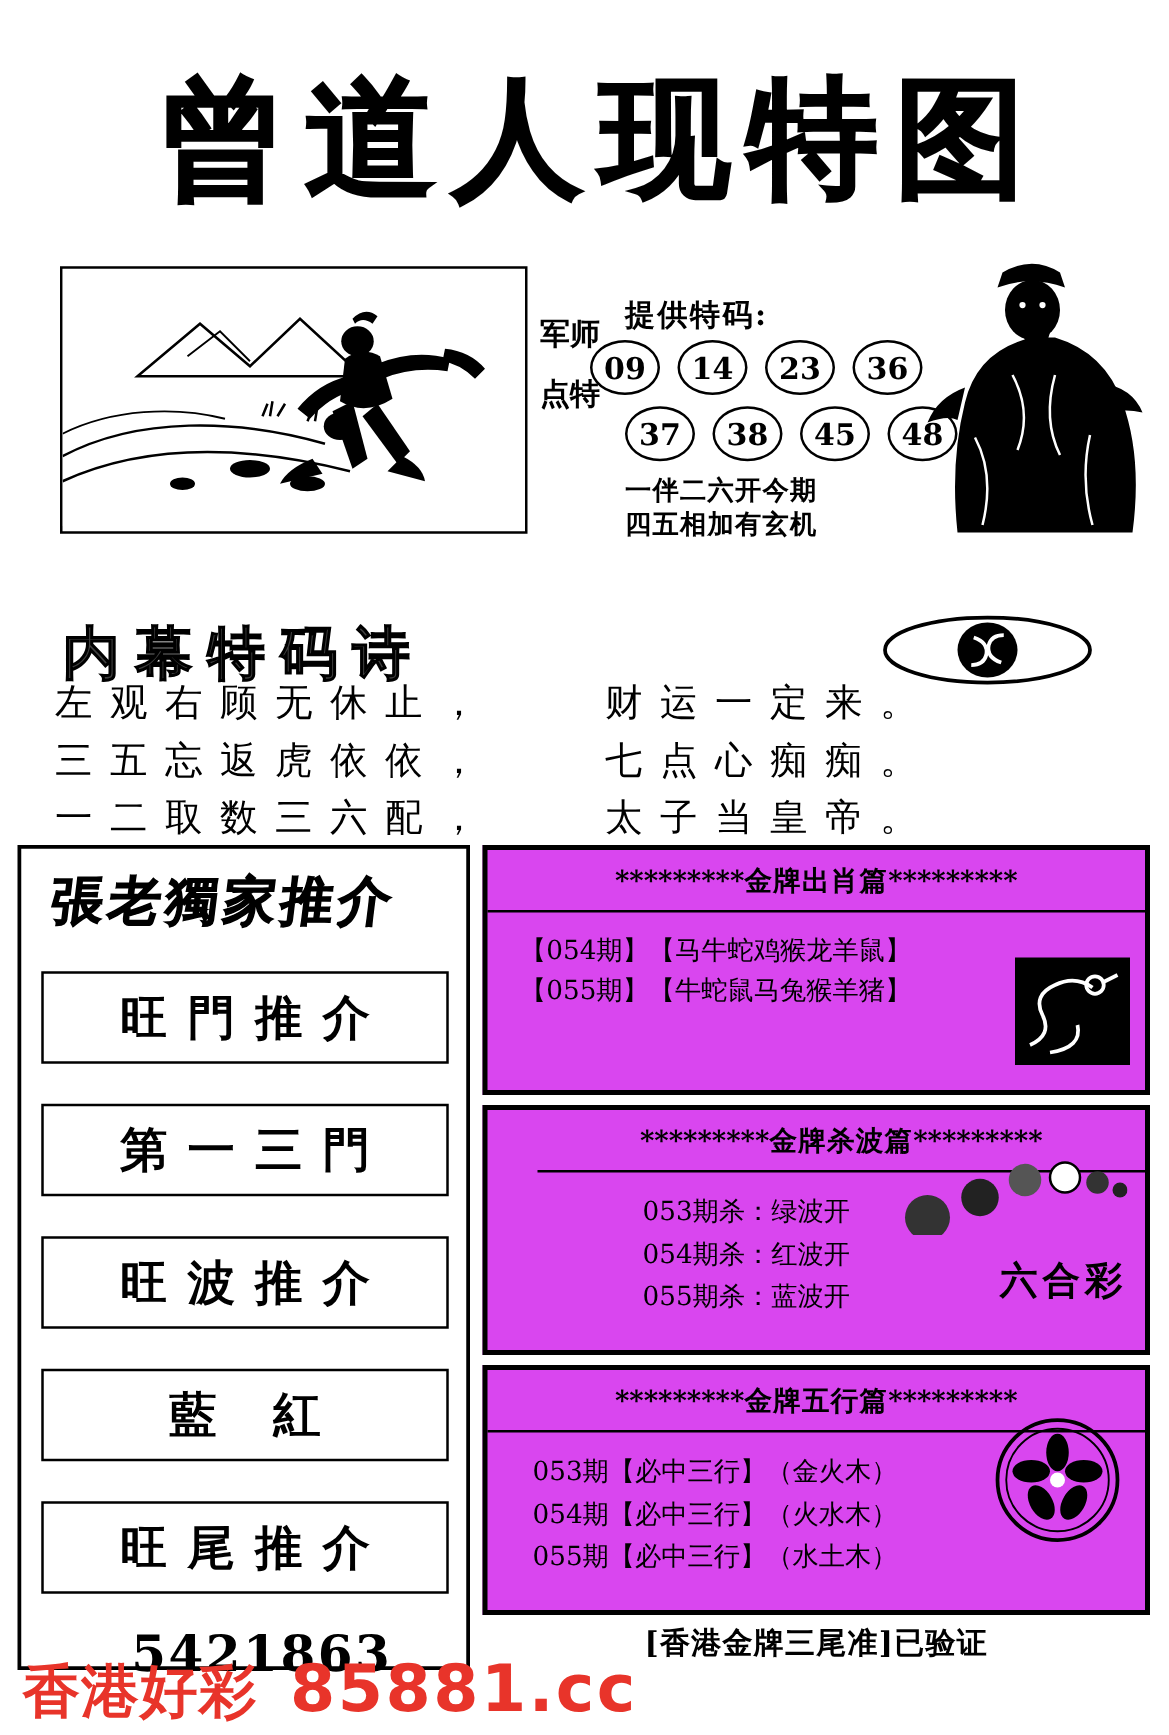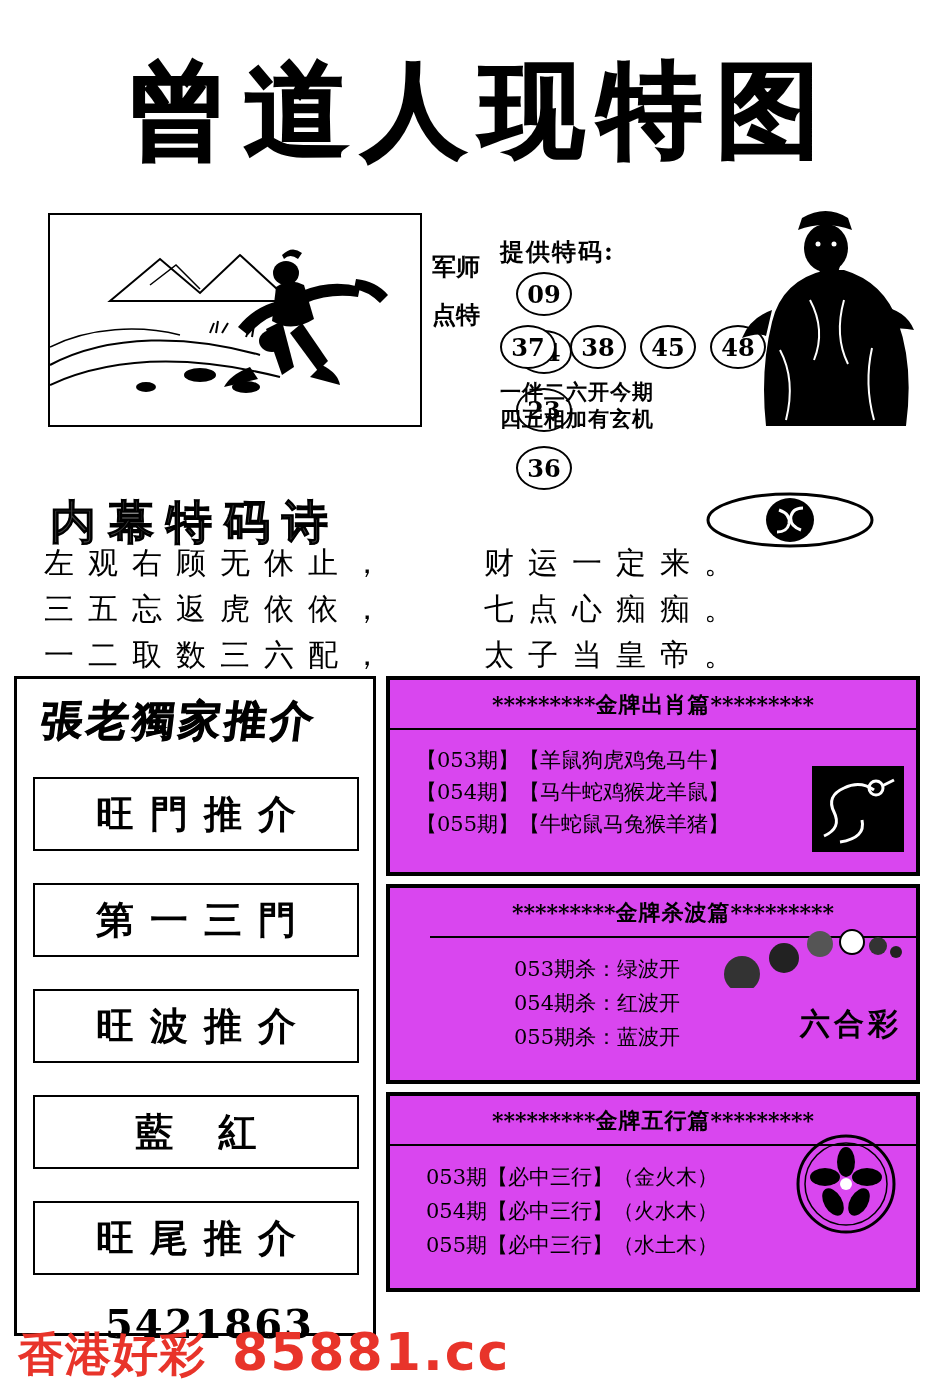--- a/index.html
+++ b/index.html
@@ -186,21 +186,21 @@
         <path d="M252 108 l26 38 l-10 10 l-28 -38 Z"></path>
         <path d="M200 152 q-20 8 -26 20 l34 -8 Z"></path>
         <path d="M272 150 q16 8 18 20 l-30 -8 Z"></path>
       </g>
       <ellipse cx="222" cy="126" rx="13" ry="11" fill="#000"></ellipse>
     </svg>
   </div>
   <div class="jun-shi">军师点特</div>
 
   <div class="ball-head">提供特码:</div>
-  <div class="ball-row" style="left:516px;top:272px;flex-direction:column;">
+  <div class="ball-row" style="left:472px;top:272px;">
     <div class="ball">09</div>
     <div class="ball">14</div>
     <div class="ball">23</div>
     <div class="ball">36</div>
   </div>
   <div class="ball-row" style="left:500px;top:325px;">
     <div class="ball">37</div>
     <div class="ball">38</div>
     <div class="ball">45</div>
     <div class="ball">48</div>
@@ -269,21 +269,20 @@
   <div class="phone">5421863</div>
 
   <div class="right-col">
 
     <div class="rpanel" style="top:0;height:200px;">
       <div class="rhead">
         <span class="stars">*********</span><span>金牌出肖篇</span><span class="stars">*********</span>
       </div>
       <div class="hr"></div>
       <div class="rlist">
-        <div>【053期】【羊鼠狗虎鸡兔马牛】</div>
         <div>【054期】【马牛蛇鸡猴龙羊鼠】</div>
         <div>【055期】【牛蛇鼠马兔猴羊猪】</div>
       </div>
       <svg class="snake-art" width="96" height="90" viewBox="0 0 96 90">
         <rect x="2" y="2" width="92" height="86" fill="#000"></rect>
         <g stroke="#fff" stroke-width="3" fill="none">
           <path d="M14 72 q18 -8 10 -24 q-8 -16 10 -24 q16 -8 30 2"></path>
           <path d="M30 78 q26 -4 22 -22"></path>
           <circle cx="66" cy="24" r="7"></circle>
           <path d="M72 22 l12 -6"></path>
@@ -330,18 +329,19 @@
           <ellipse cx="73" cy="45" rx="15" ry="9"></ellipse>
           <ellipse cx="65" cy="70" rx="9" ry="15" transform="rotate(30 65 70)"></ellipse>
           <ellipse cx="39" cy="70" rx="9" ry="15" transform="rotate(-30 39 70)"></ellipse>
           <ellipse cx="31" cy="45" rx="15" ry="9"></ellipse>
         </g>
         <circle cx="52" cy="52" r="6" fill="#fff"></circle>
       </svg>
     </div>
   </div>
 
+  <div class="footline">[香港金牌三尾准]已验证</div>
 
   <div class="wm">
     <span>香港好彩</span><span class="wm-num">85881.cc</span>
   </div>
 
 </div>
 
 </body></html>

